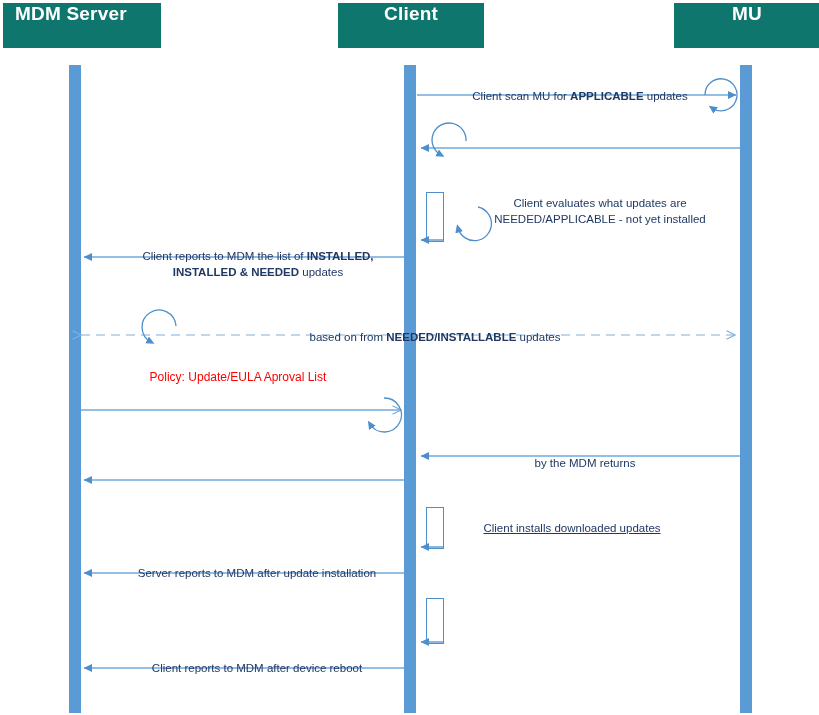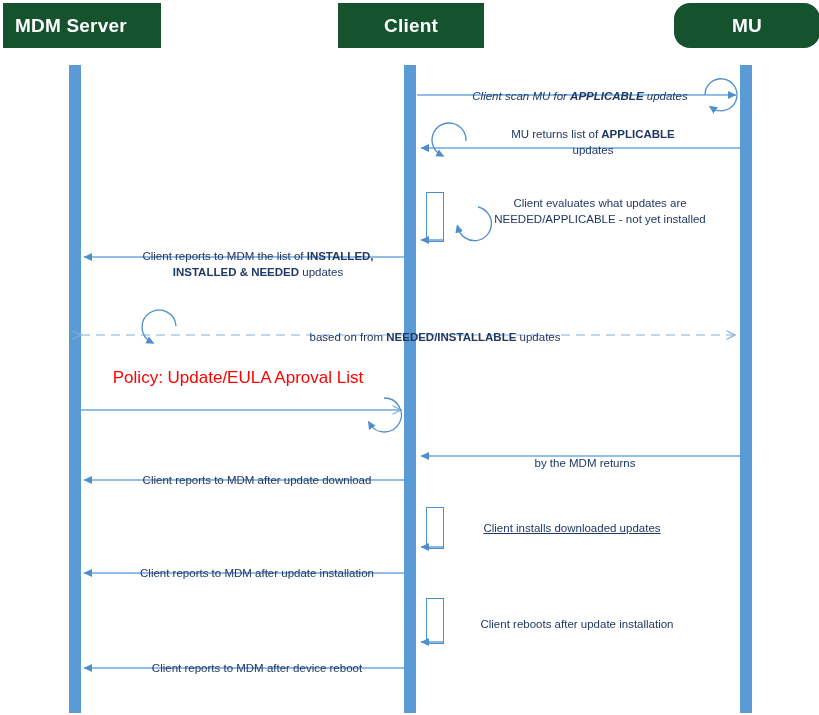--- a/index.html
+++ b/index.html
@@ -12,26 +12,25 @@
   }
   #canvas {
     position: relative;
     width: 819px;
     height: 715px;
     background: #ffffff;
     overflow: hidden;
   }
   .actor-box {
     position: absolute;
-    background: #14532d;
+    background: #0f766e;
     color: #ffffff;
     font-size: 19px;
     font-weight: bold;
     display: flex;
-    align-items: center;
     justify-content: center;
     letter-spacing: .2px;
   }
   .actor-box.left-align { justify-content: flex-start; padding-left: 12px; }
   .lifeline {
     position: absolute;
     background: #5B9BD5;
     width: 12px;
   }
   .activation {
@@ -44,21 +43,21 @@
     position: absolute;
     font-size: 11.5px;
     color: #1F3864;
     text-align: center;
     line-height: 16px;
     white-space: pre-line;
   }
   .msg-label b { font-weight: bold; }
   .policy-label {
     position: absolute;
-    font-size: 17px;
+    font-size: 12px;
     color: #FF0000;
     text-align: center;
     line-height: 15px;
     white-space: nowrap;
   }
   svg.overlay {
     position: absolute;
     left: 0; top: 0;
     width: 819px;
     height: 715px;
@@ -69,21 +68,21 @@
 <body>
 
 <div id="canvas">
 
   <div class="actor-box left-align" style="left:3px; top:3px; width:146px; height:45px;">
     <span>MDM Server</span>
   </div>
   <div class="actor-box" style="left:338px; top:3px; width:146px; height:45px;">
     <span>Client</span>
   </div>
-  <div class="actor-box" style="left:674px; top:3px; width:146px; height:45px;border-radius:16px;">
+  <div class="actor-box" style="left:674px; top:3px; width:146px; height:45px;">
     <span>MU</span>
   </div>
 
   <div class="lifeline" style="left:69px; top:65px; height:648px;"></div>
   <div class="lifeline" style="left:404px; top:65px; height:648px;"></div>
   <div class="lifeline" style="left:740px; top:65px; height:88px;"></div>
   <div class="lifeline" style="left:740px; top:143px; height:340px;"></div>
   <div class="lifeline" style="left:740px; top:455px; height:258px;"></div>
 
   <div class="activation" style="left:426px; top:192px; width:18px; height:50px;"></div>
@@ -156,37 +155,34 @@
 
     <g>
       <line x1="444" y1="642" x2="421" y2="642" stroke="#4E8FCB" stroke-width="1.3" marker-end="url(#arrowL)"></line>
     </g>
 
     <g>
       <line x1="404" y1="668" x2="84" y2="668" stroke="#6FA8DC" stroke-width="1.3" marker-end="url(#arrowL)"></line>
     </g>
   </svg>
 
-  <div class="msg-label" style="left:455px; top:88px; width:250px;font-style:italic;"><span>Client scan MU for </span><b>APPLICABLE</b><span> updates</span></div>
+  <div class="msg-label" style="left:455px; top:88px; width:250px;"><span>Client scan MU for </span><b>APPLICABLE</b><span> updates</span></div>
 
-  <div class="msg-label" style="left:478px; top:126px; width:230px;"><span>MU returns list of </span><b>APPLICABLE</b><br><span>updates</span></div>
 
   <div class="msg-label" style="left:480px; top:195px; width:240px;"><span>Client evaluates what updates are</span><br><span>NEEDED/APPLICABLE - not yet installed</span></div>
 
   <div class="msg-label" style="left:108px; top:248px; width:300px;"><span>Client reports to MDM the list of </span><b>INSTALLED,</b><br><b>INSTALLED &amp; NEEDED</b><span> updates</span></div>
 
   <div class="msg-label" style="left:290px; top:313px; width:290px;"><br><span>based on from </span><b>NEEDED/INSTALLABLE</b><span> updates</span></div>
 
   <div class="policy-label" style="left:103px; top:370px; width:270px;">Policy: Update/EULA Aproval List</div>
 
   <div class="msg-label" style="left:455px; top:439px; width:260px;"><br><span>by the MDM returns</span></div>
 
-  <div class="msg-label" style="left:112px; top:472px; width:290px;"><span>Client reports to MDM after update download</span></div>
 
   <div class="msg-label" style="left:452px; top:520px; width:240px;text-decoration:underline;"><span>Client installs downloaded updates</span></div>
 
-  <div class="msg-label" style="left:112px; top:565px; width:290px;"><span>Client reports to MDM after update installation</span></div>
+  <div class="msg-label" style="left:112px; top:565px; width:290px;"><span>Server reports to MDM after update installation</span></div>
 
-  <div class="msg-label" style="left:452px; top:616px; width:250px;"><span>Client reboots after update installation</span></div>
 
   <div class="msg-label" style="left:112px; top:660px; width:290px;"><span>Client reports to MDM after device reboot</span></div>
 
 </div>
 
 </body></html>

